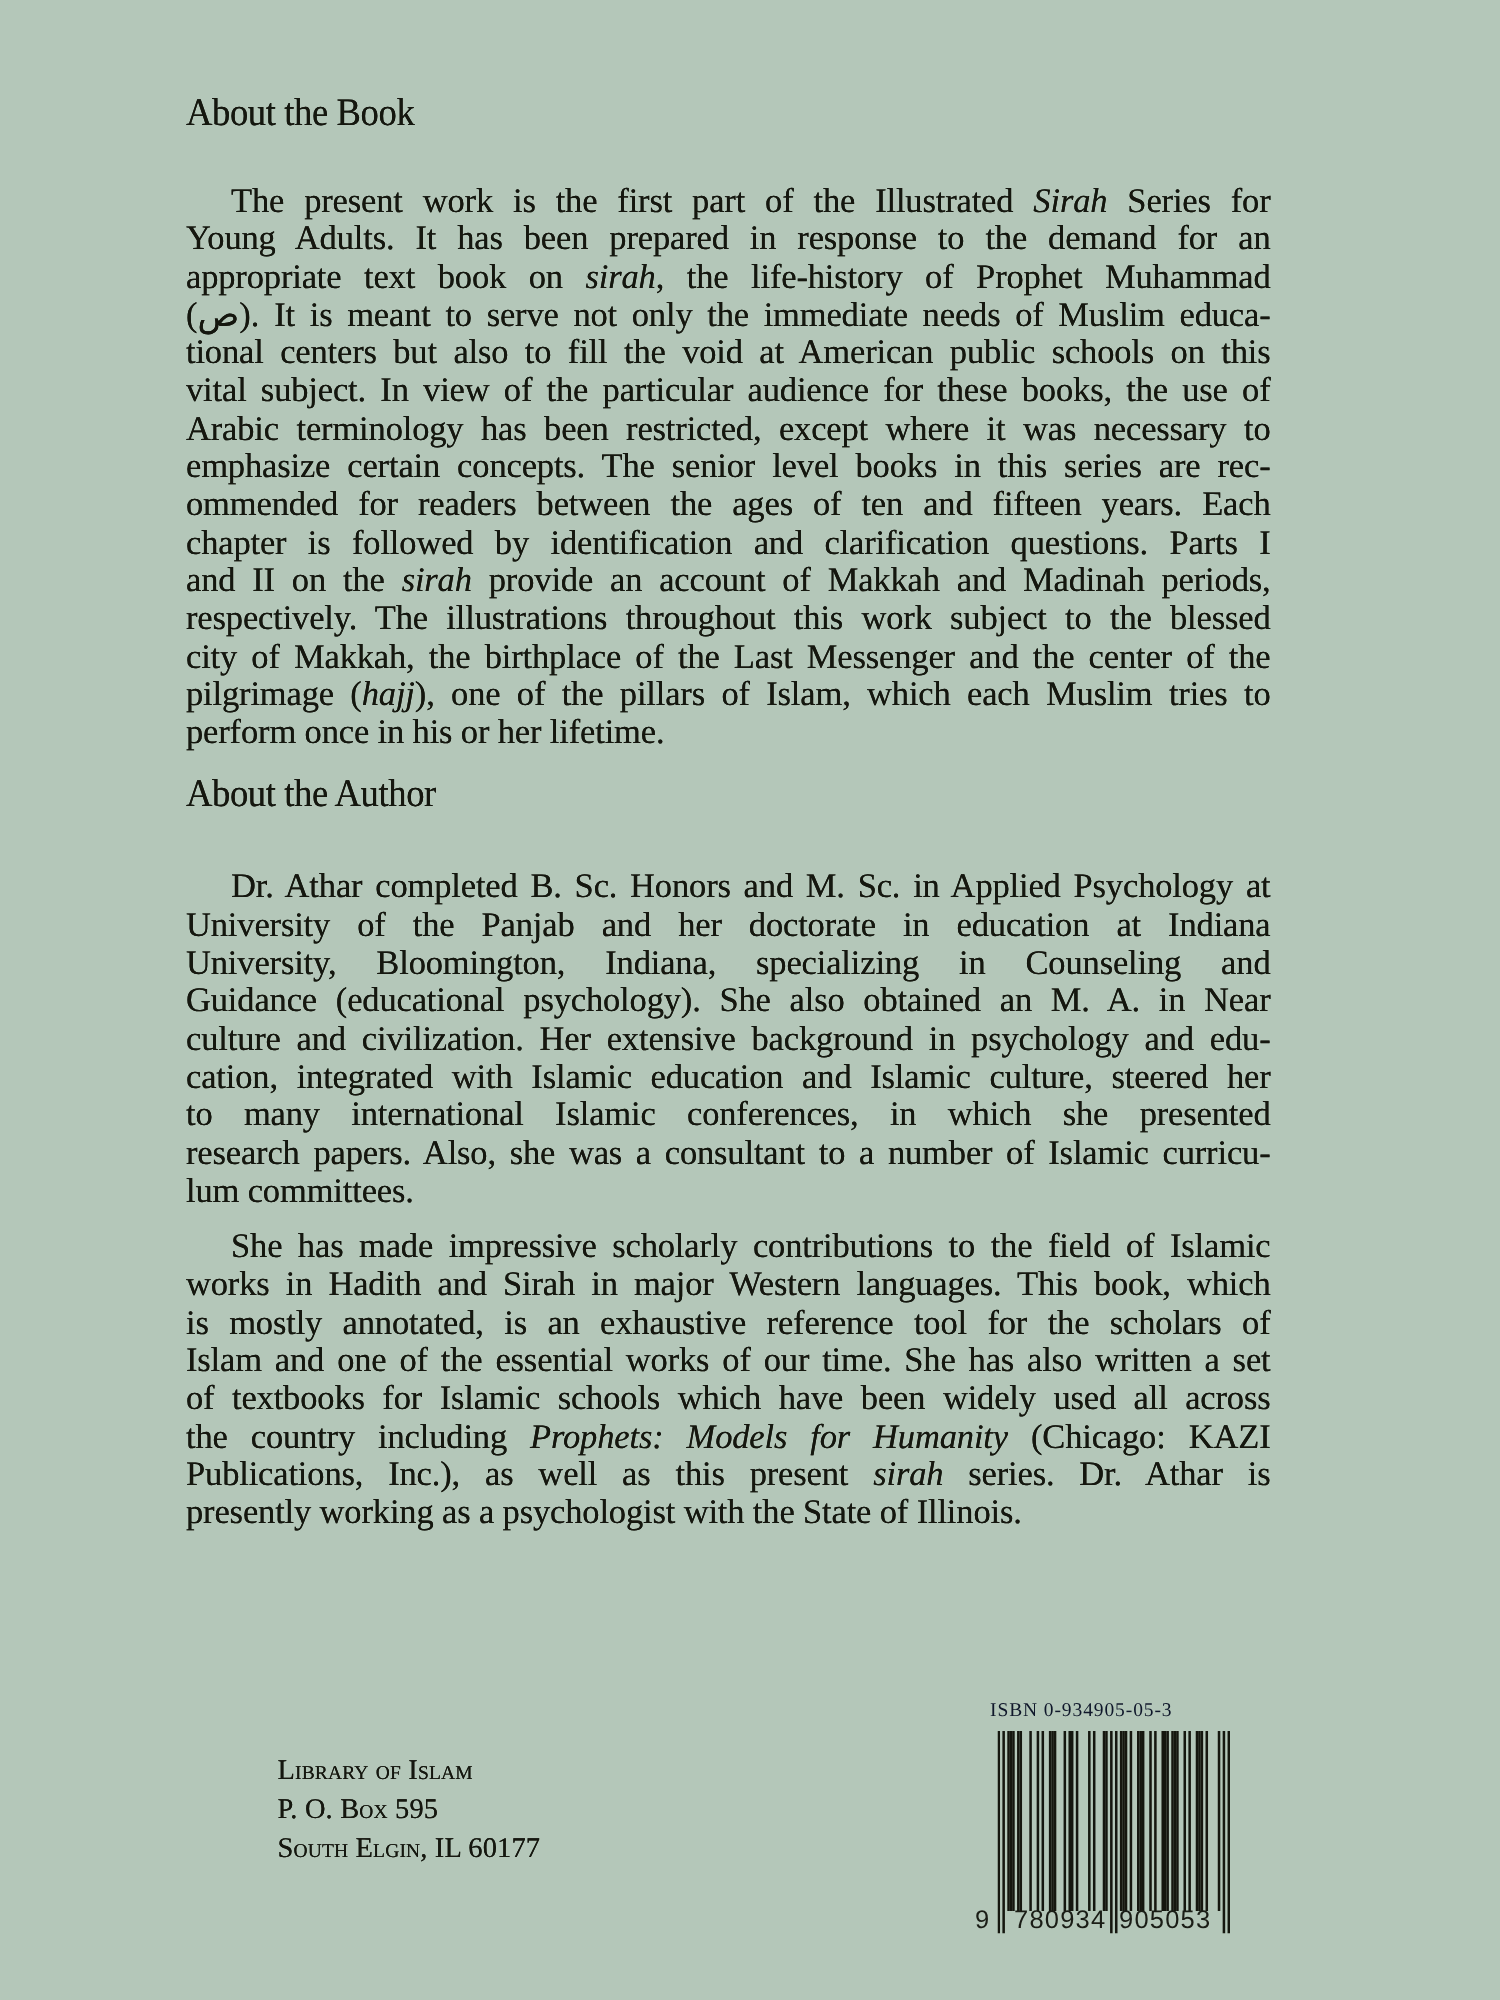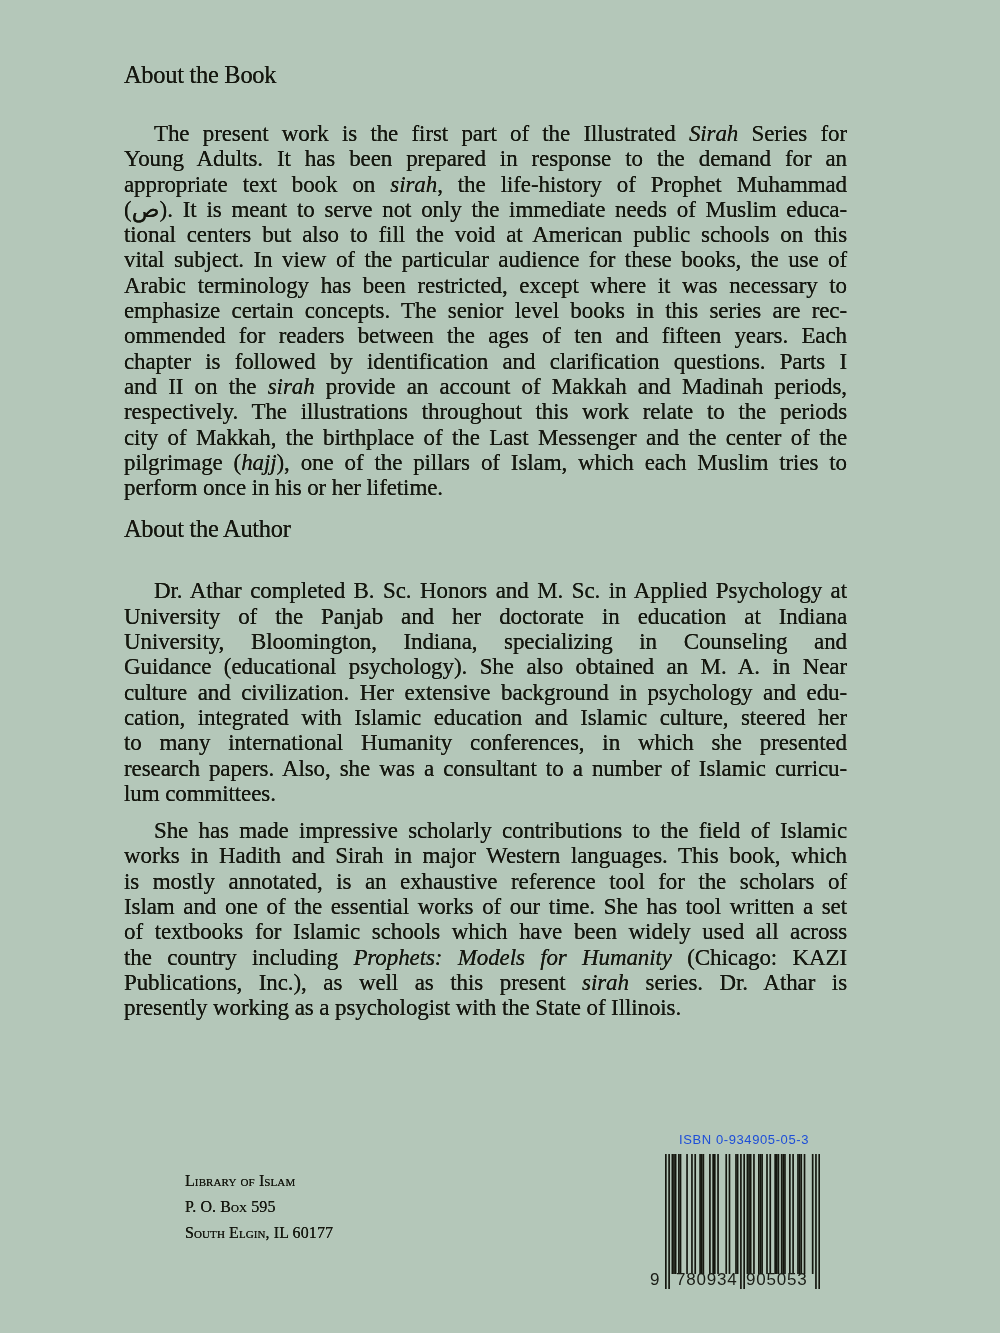--- a/index.html
+++ b/index.html
@@ -56,43 +56,43 @@
     .about-author-heading { margin-top: 12px; }
     .about-author-body { margin-top: 32px; }
     .about-author-body-2 { margin-top: 12px; }
 
     em { font-style: italic; }
 
     .publisher {
       position: absolute;
       left: 185px;
       top: 1168px;
-      font-size: 16px;
+      font-size: 19px;
       line-height: 26px;
       font-variant: small-caps;
       text-shadow: 0 0 0.4px #15170f;
       letter-spacing: 0.1px;
     }
     .publisher div { white-space: nowrap; }
 
     .isbn-block {
       position: absolute;
       left: 650px;
       top: 1132px;
       width: 190px;
       height: 180px;
     }
     .isbn-label {
       position: absolute;
-      left: 29px;
+      left: 10px;
       top: 0;
-      font-family: Liberation Sans, sans-serif;
+      font-family: Liberation Serif, serif;
       font-size: 13px;
       letter-spacing: 0.6px;
-      color: #1d4ed8;
+      color: #0f172a;
       white-space: nowrap;
     }
     .barcode {
       position: absolute;
       left: 15px;
       top: 22px;
       width: 155px;
       height: 135px;
     }
     .ean-digits {
@@ -121,43 +121,43 @@
       <span class="line">Young Adults. It has been prepared in response to the demand for an</span>
       <span class="line">appropriate text book on <em>sirah</em>, the life-history of Prophet Muhammad</span>
       <span class="line">(ص). It is meant to serve not only the immediate needs of Muslim educa-</span>
       <span class="line">tional centers but also to fill the void at American public schools on this</span>
       <span class="line">vital subject. In view of the particular audience for these books, the use of</span>
       <span class="line">Arabic terminology has been restricted, except where it was necessary to</span>
       <span class="line">emphasize certain concepts. The senior level books in this series are rec-</span>
       <span class="line">ommended for readers between the ages of ten and fifteen years. Each</span>
       <span class="line">chapter is followed by identification and clarification questions. Parts I</span>
       <span class="line">and II on the <em>sirah</em> provide an account of Makkah and Madinah periods,</span>
-      <span class="line">respectively. The illustrations throughout this work relate to the periods</span>
+      <span class="line">respectively. The illustrations throughout this work subject to the blessed</span>
       <span class="line">city of Makkah, the birthplace of the Last Messenger and the center of the</span>
       <span class="line">pilgrimage (<em>hajj</em>), one of the pillars of Islam, which each Muslim tries to</span>
       <span class="line last">perform once in his or her lifetime.</span>
     </div>
 
   <h2 class="section-heading about-author-heading">About the Author</h2>
   <div class="para about-author-body">
       <span class="line first">Dr. Athar completed B. Sc. Honors and M. Sc. in Applied Psychology at</span>
       <span class="line">University of the Panjab and her doctorate in education at Indiana</span>
       <span class="line">University, Bloomington, Indiana, specializing in Counseling and</span>
       <span class="line">Guidance (educational psychology). She also obtained an M. A. in Near</span>
       <span class="line">culture and civilization. Her extensive background in psychology and edu-</span>
       <span class="line">cation, integrated with Islamic education and Islamic culture, steered her</span>
-      <span class="line">to many international Humanity conferences, in which she presented</span>
+      <span class="line">to many international Islamic conferences, in which she presented</span>
       <span class="line">research papers. Also, she was a consultant to a number of Islamic curricu-</span>
       <span class="line last">lum committees.</span>
     </div>
   <div class="para about-author-body-2">
       <span class="line first">She has made impressive scholarly contributions to the field of Islamic</span>
       <span class="line">works in Hadith and Sirah in major Western languages. This book, which</span>
       <span class="line">is mostly annotated, is an exhaustive reference tool for the scholars of</span>
-      <span class="line">Islam and one of the essential works of our time. She has tool written a set</span>
+      <span class="line">Islam and one of the essential works of our time. She has also written a set</span>
       <span class="line">of textbooks for Islamic schools which have been widely used all across</span>
       <span class="line">the country including <em>Prophets: Models for Humanity</em>  (Chicago: KAZI</span>
       <span class="line">Publications, Inc.), as well as this present <em>sirah</em> series. Dr. Athar is</span>
       <span class="line last">presently working as a psychologist with the State of Illinois.</span>
     </div>
 </div>
 
 <div class="publisher">
   <div>Library of Islam</div>
   <div>P. O. Box 595</div>

